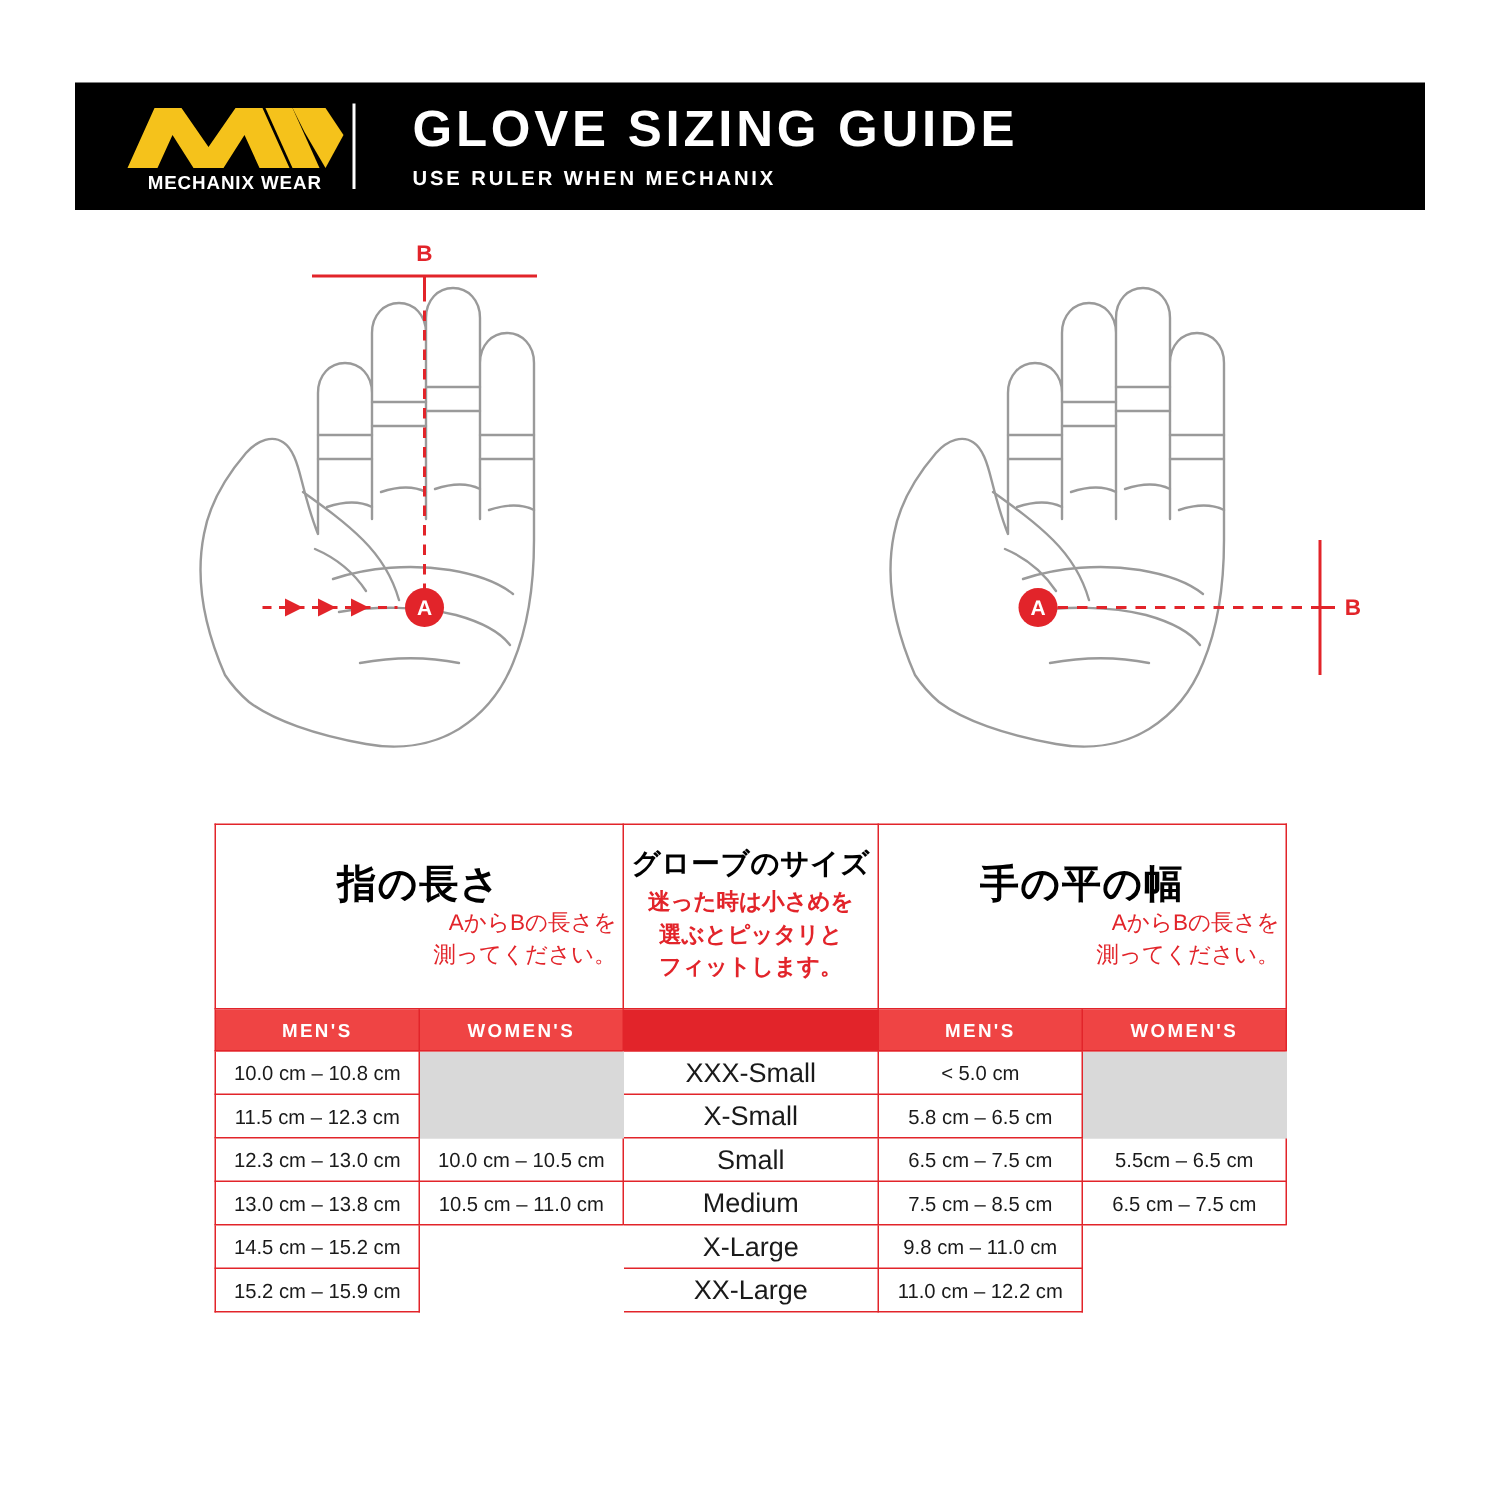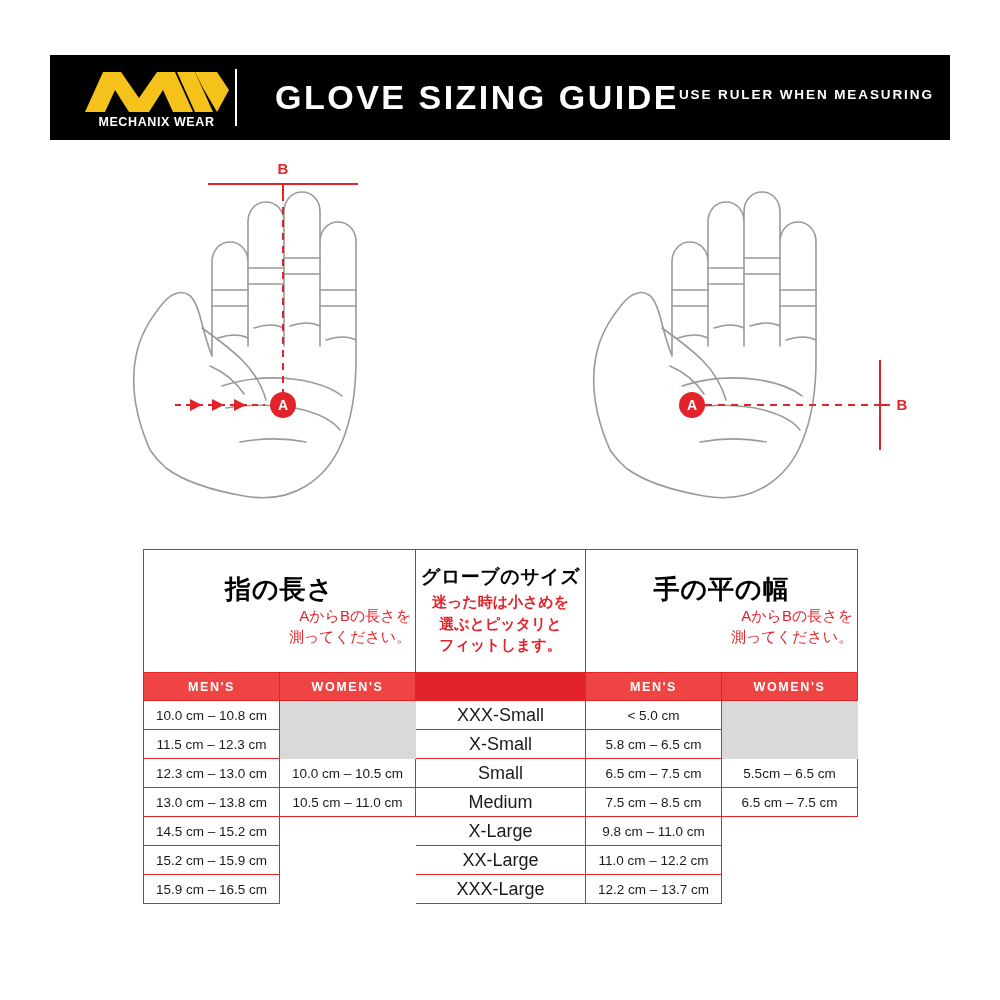--- a/index.html
+++ b/index.html
@@ -56,21 +56,21 @@
     font-size: 12.5px;
     font-weight: bold;
     letter-spacing: 0.6px;
     margin-top: 1px;
     font-family: "Liberation Sans", sans-serif;
     white-space: nowrap;
   }
   .header-text {
     margin-left: 26px;
     display: flex;
-    flex-direction: row;
+    flex-direction: column;
     justify-content: center;
   }
   .header-title {
     color: #ffffff;
     font-size: 34px;
     font-weight: bold;
     letter-spacing: 2.5px;
     line-height: 1.05;
     font-family: "Liberation Sans", sans-serif;
   }
@@ -206,21 +206,21 @@
           <polygon points="100,4 118,4 136,44 118,44" fill="#f5c21b"></polygon>
           <polygon points="118,4 140,4 152,22 140,44 126,20" fill="#f5c21b"></polygon>
         </g>
       </svg>
     </div>
     <div class="logo-wordmark">MECHANIX WEAR</div>
   </div>
   <div class="logo-divider"></div>
   <div class="header-text">
     <div class="header-title">GLOVE SIZING GUIDE</div>
-    <div class="header-sub">USE RULER WHEN MEASURING</div>
+    <div class="header-sub">USE RULER WHEN MECHANIX</div>
   </div>
 </div>
 
 <div class="diagrams">
 
   <div class="hand-panel hand-left">
     <svg class="hand-svg" width="450" height="390" viewBox="0 0 450 390" xmlns="http://www.w3.org/2000/svg">
       <g fill="none" stroke="#9a9a9a" stroke-width="1.6" stroke-linecap="round" stroke-linejoin="round">
 
         <path d="M60,300 C46,268 40,236 46,206 C50,184 62,166 74,152 C82,143 92,140 99,145 C105,149 108,158 111,170
@@ -392,22 +392,15 @@
         <td class="data">9.8 cm – 11.0 cm</td>
         <td class="data empty-white"></td>
       </tr>
       <tr>
         <td class="data">15.2 cm – 15.9 cm</td>
         <td class="data empty-white"></td>
         <td class="glove">XX-Large</td>
         <td class="data">11.0 cm – 12.2 cm</td>
         <td class="data empty-white"></td>
       </tr>
-      <tr>
-        <td class="data">15.9 cm – 16.5 cm</td>
-        <td class="data empty-white"></td>
-        <td class="glove">XXX-Large</td>
-        <td class="data">12.2 cm – 13.7 cm</td>
-        <td class="data empty-white"></td>
-      </tr>
     </tbody>
   </table>
 </div>
 
 </body></html>

